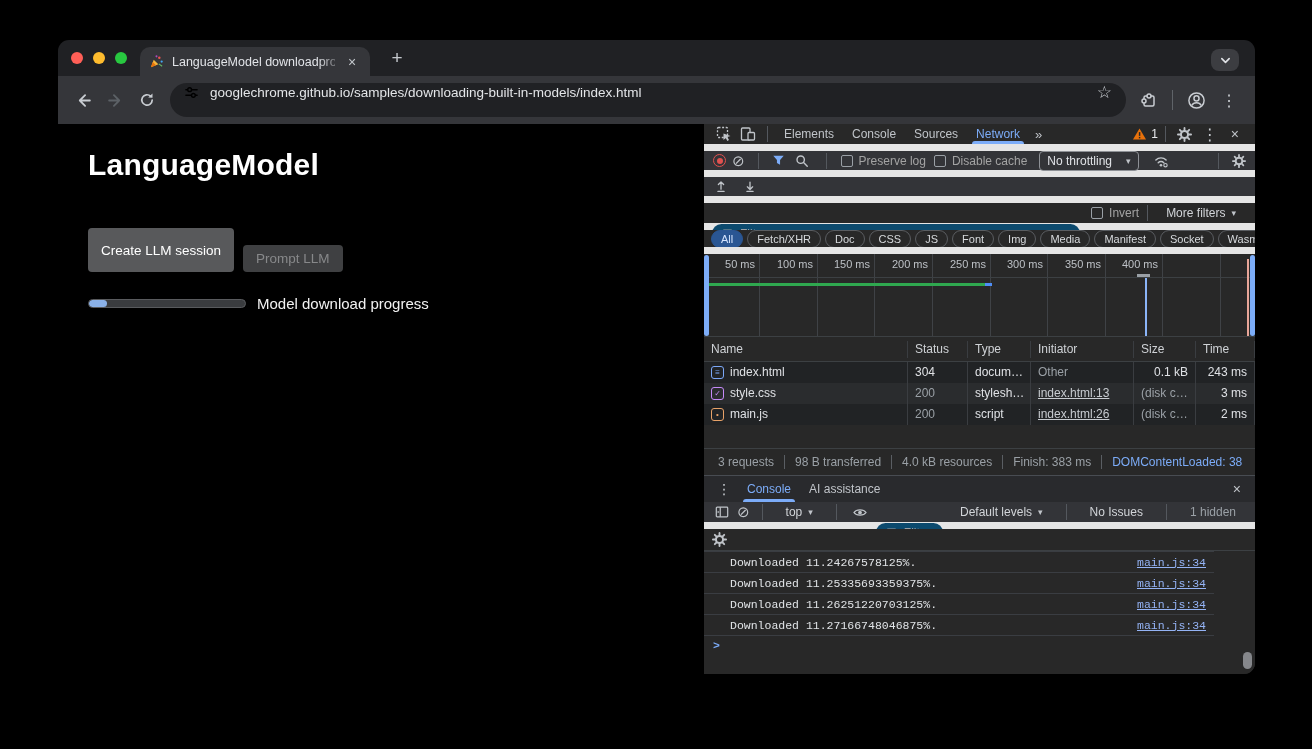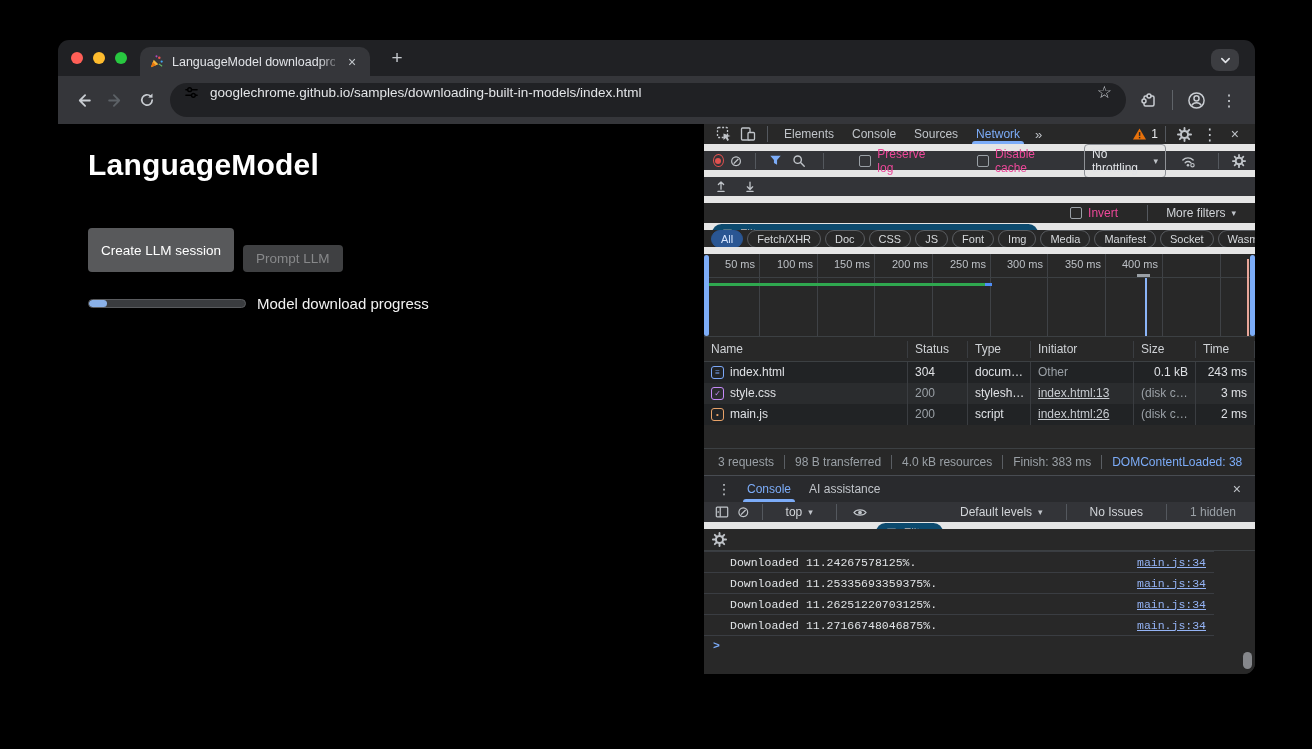--- a/index.html
+++ b/index.html
@@ -53,21 +53,21 @@
   .dt-tab.active { color:#7cacf8; }
   .underline { position:absolute; bottom:0; left:5px; right:5px; height:3px; border-radius:3px 3px 0 0; background:#7cacf8; }
   .chev2 { color:#c0c4c9; font-size:13px; padding:0 6px; }
   .warn { display:flex; align-items:center; gap:4px; margin-left:auto; color:#e8eaed; }
 
   .net-toolbar { height:26px; background:#333438; padding:0 9px; gap:6px; }
   .rec { width:13px; height:13px; border-radius:50%; border:1.6px solid #e0514f; display:flex; align-items:center; justify-content:center; }
   .rec i { width:6px; height:6px; border-radius:50%; background:#e0514f; }
   .clear-ic { font-size:15px; color:#c0c4c9; }
   .cb { width:12px; height:12px; border:1.4px solid #9aa0a6; border-radius:2px; margin-right:6px; flex:none; }
-  .cbl { display:flex; align-items:center; color:#ec4899; margin:0 22px; }
+  .cbl { display:flex; align-items:center; color:#a3a3a3; margin:0 1px; }
   .select { display:flex; align-items:center; gap:14px; border:1px solid #8e9196; border-radius:4px; padding:2px 7px; color:#e0e2e6; margin:0 5px; }
   .har-row { height:26px; background:#333438; padding:0 10px; gap:15px; }
   .filter-row { height:27px; padding:0 8px; background:#282828; }
   .pill { display:flex; align-items:center; gap:7px; background:#0c4a6e; border-radius:12px; height:19px; padding:0 10px; color:#9aa0a6;margin-top:41px; }
   .pill.grow { flex:1; margin-right:10px; }
   .chips { height:24px; padding:0 7px; gap:4px; background:#282828; overflow:hidden; }
   .chip { font-size:11px; color:#d7dadd; border:1px solid #5a5d61; border-radius:10px; padding:2px 9px; white-space:nowrap; }
   .chip.on { background:#2a5693; border-color:#2a5693; color:#d3e3fd; }
 
   .timeline { height:83px; position:relative; background:#282828; border-bottom:1px solid #3c4043; overflow:hidden; }

